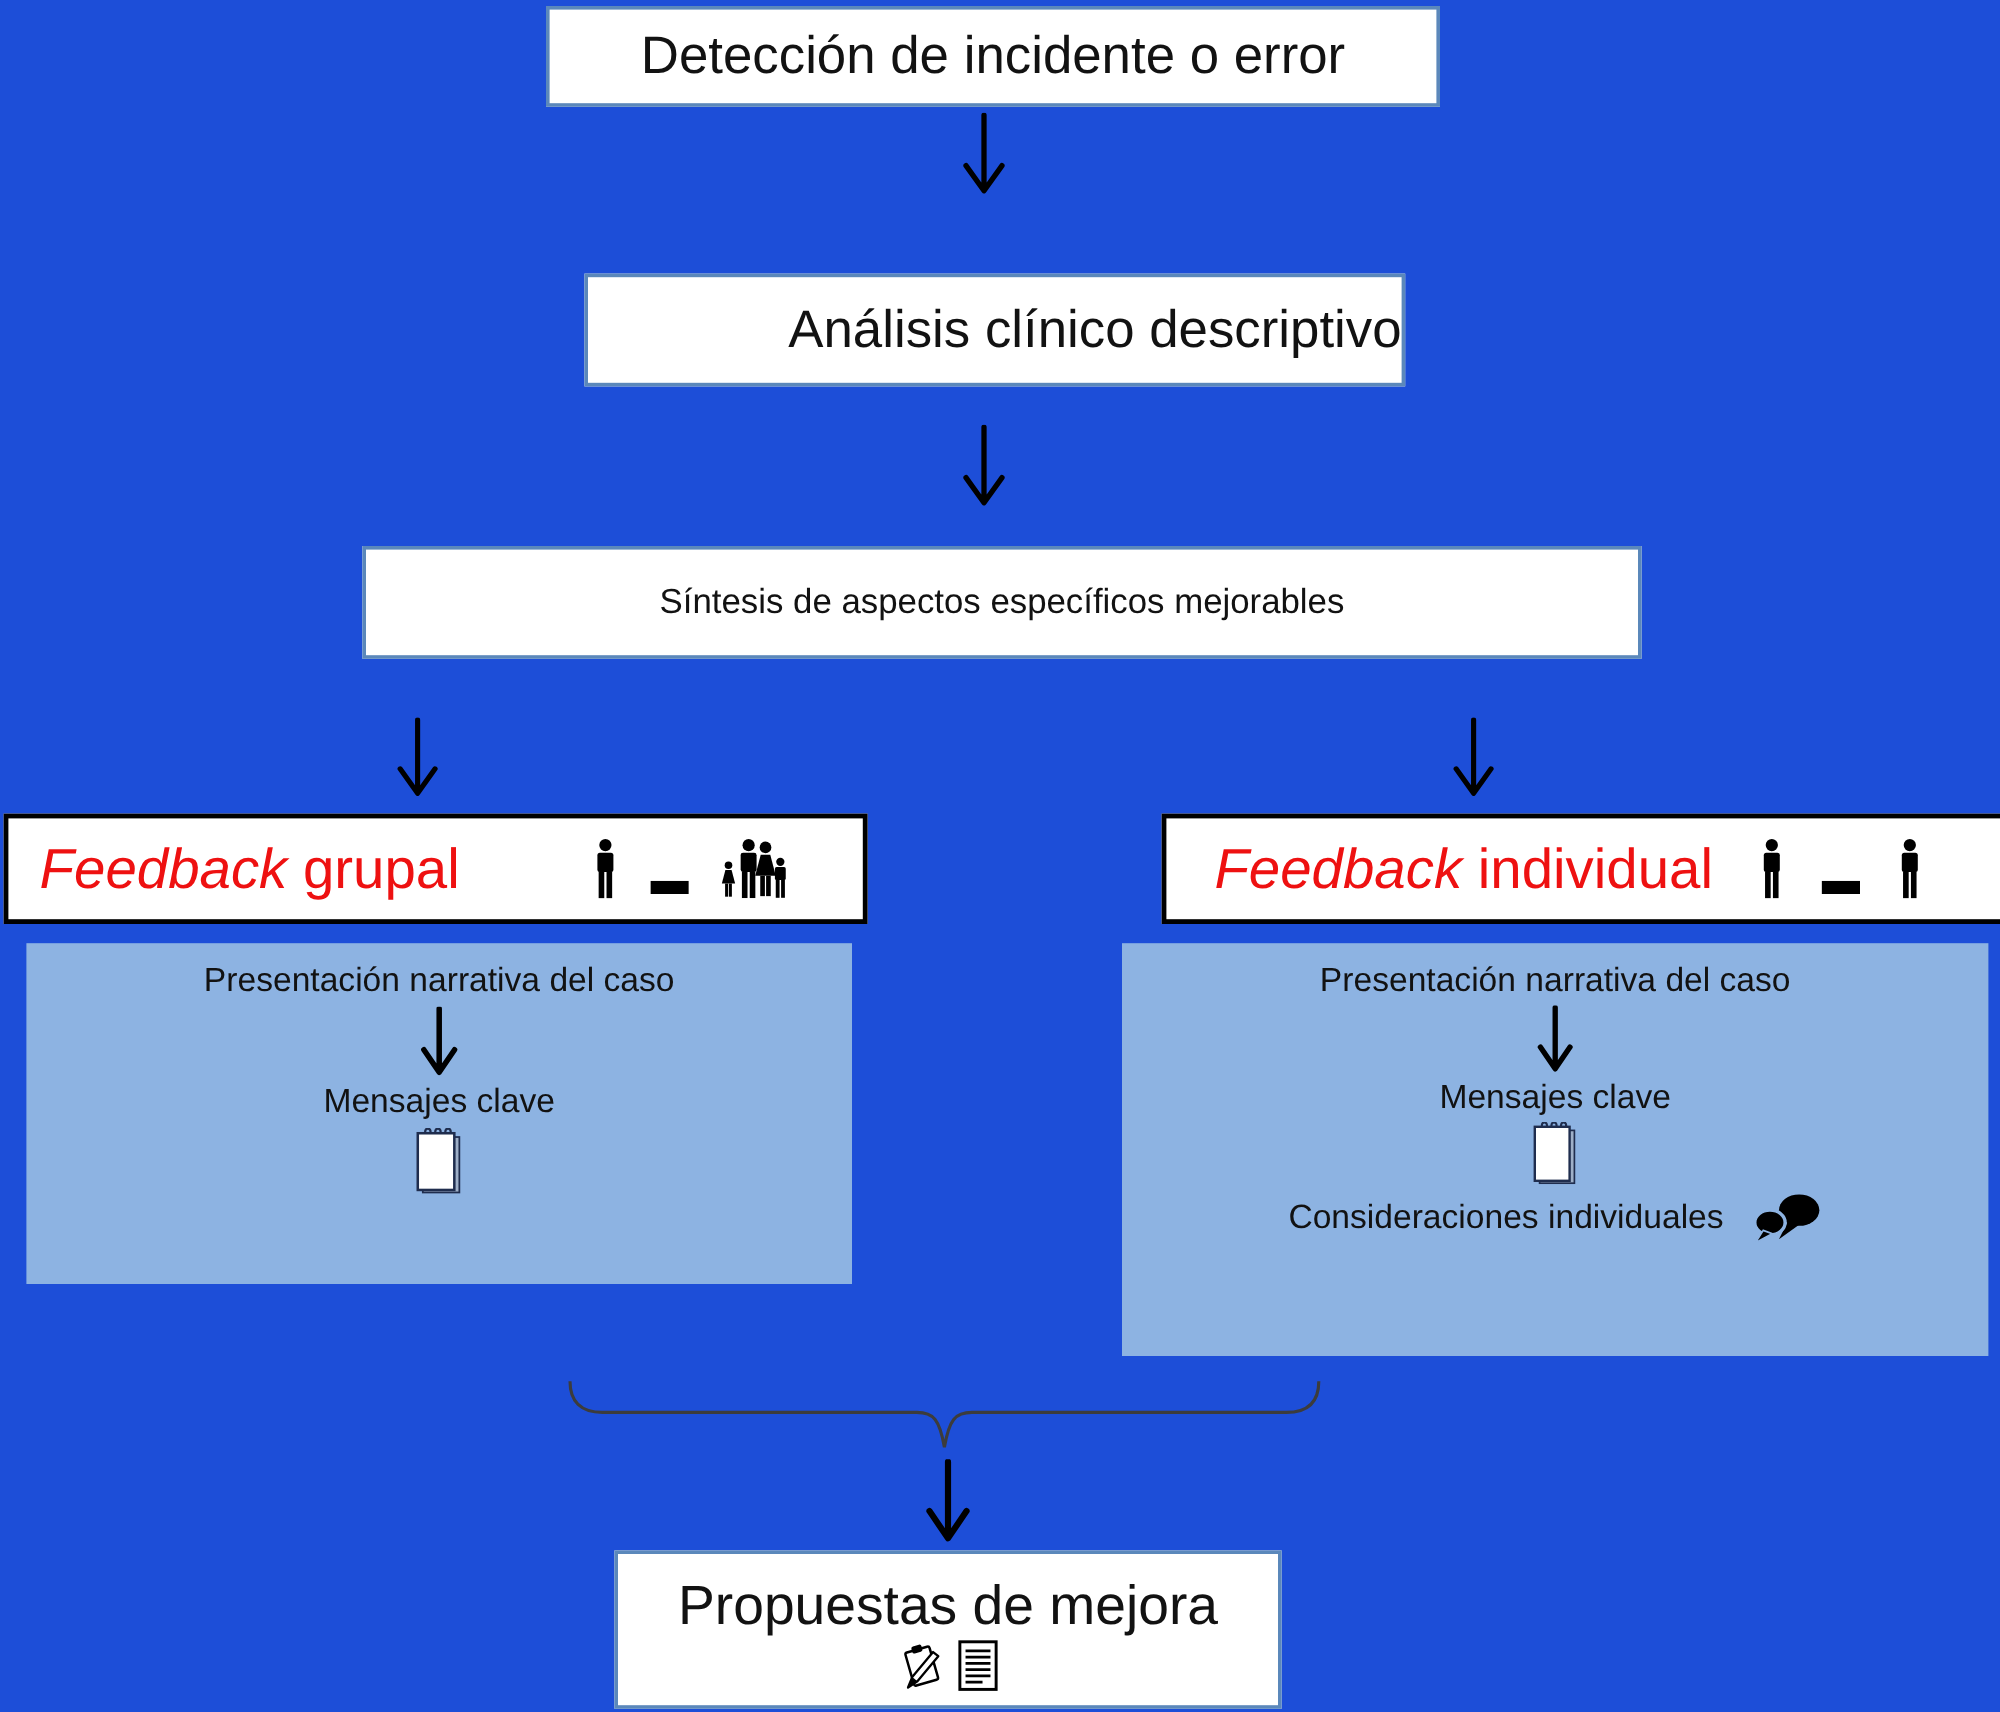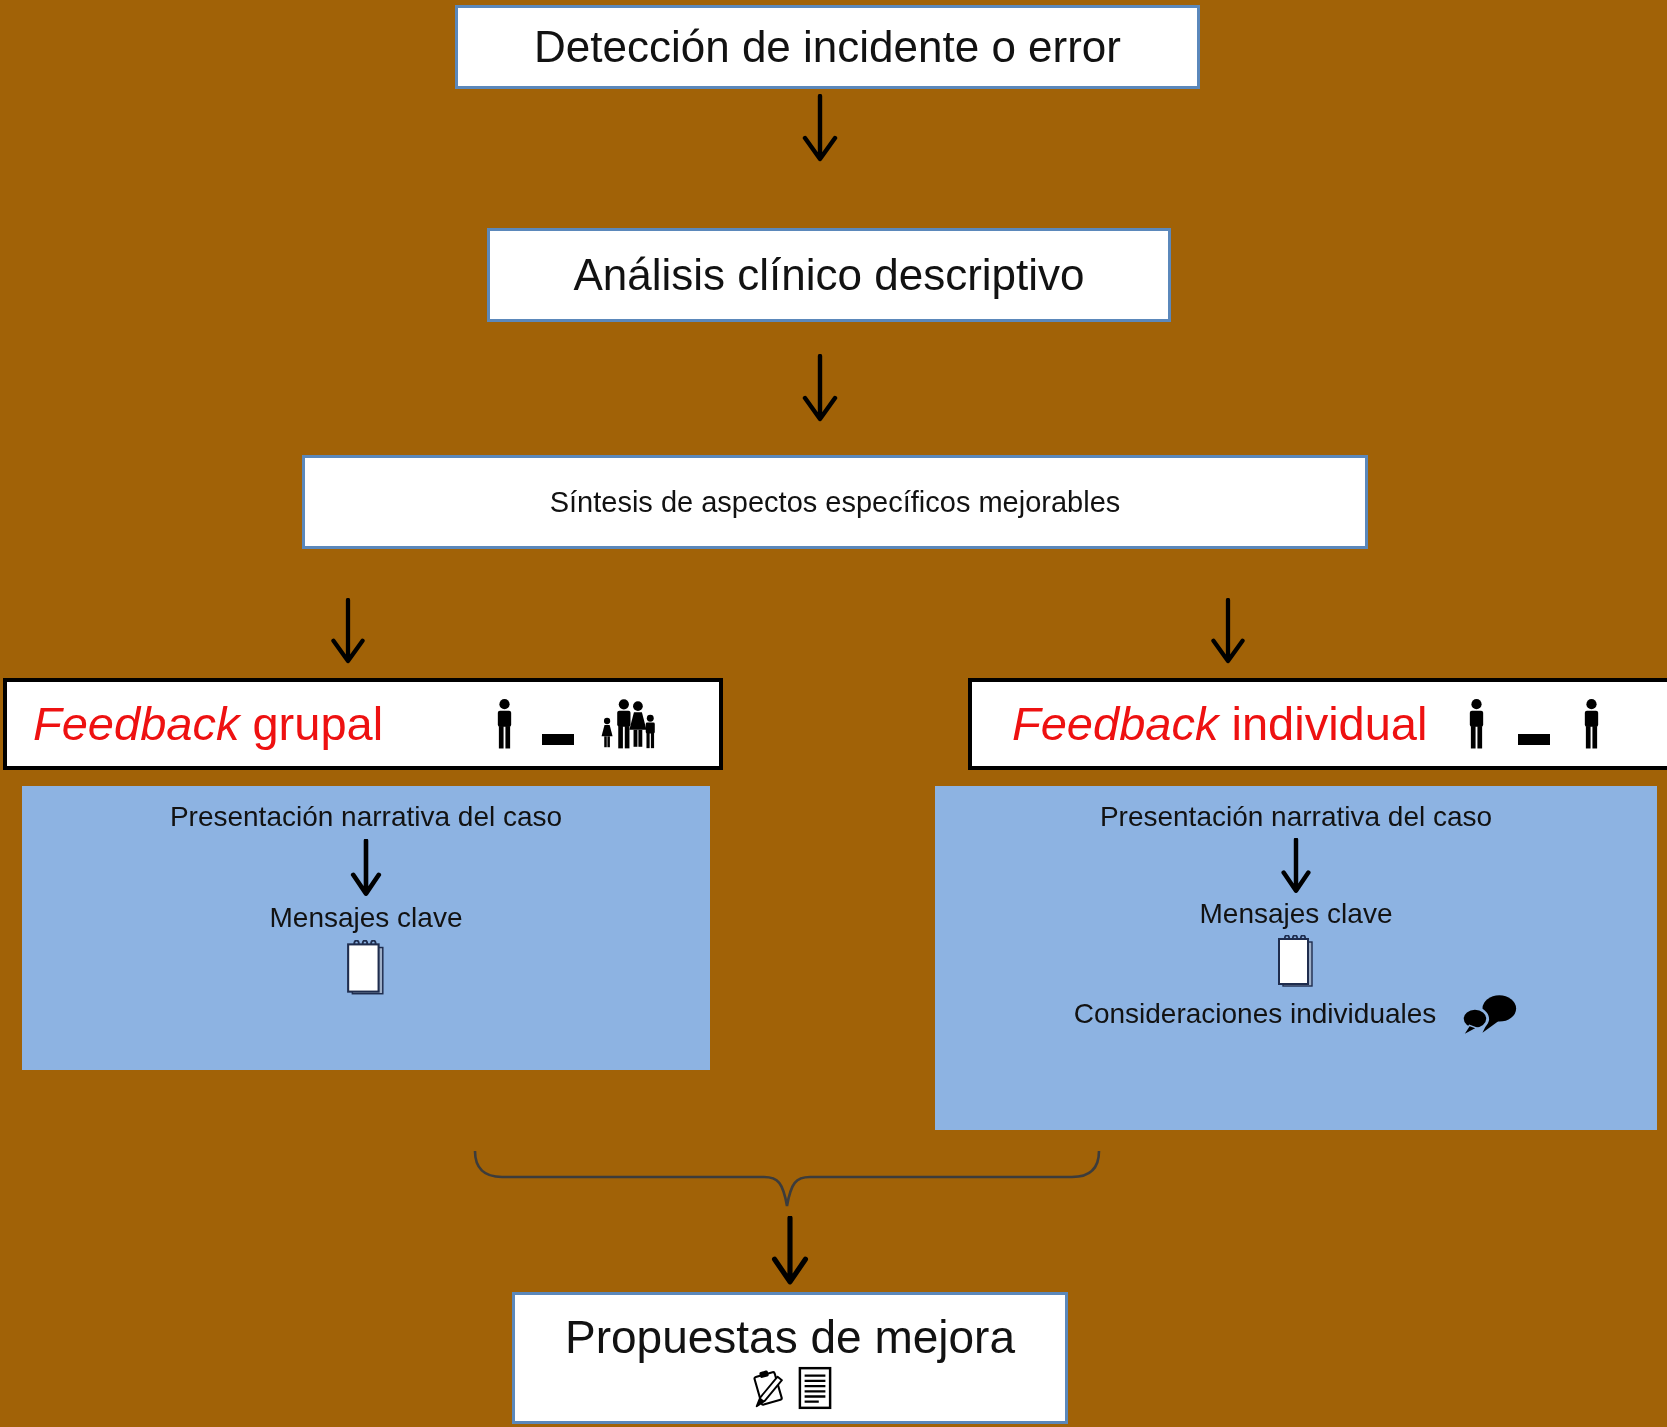--- a/index.html
+++ b/index.html
@@ -1,17 +1,17 @@
 <!DOCTYPE html>
 <html style="--box-border-blue: #5b88bb; --panel-blue: #8db3e2; --red-text: #ee1111; --icon-black: #000000; --notepad-outline: #1f2d4e; --brace-gray: #3c3c3c;"><head>
 <meta charset="utf-8">
 <style>
   html,body{margin:0;padding:0;background:#fff;}
   .stage{
-    position:relative;width:1667px;height:1427px;background:#a16207;
+    position:relative;width:1667px;height:1427px;background:#1d4ed8;
     font-family:"Liberation Sans",sans-serif;color:#121212;overflow:hidden;
   }
   .box{
     position:absolute;display:flex;align-items:center;justify-content:center;
     text-align:center;background:#fff;box-sizing:border-box;line-height:1.12;
   }
   .blue-border{border:3px solid var(--box-border-blue,#5b88bb);}
   .black-border{border:4px solid #000;}
   .fs-top{font-size:44px;}
   .fs-mid{font-size:29px;}
@@ -61,21 +61,21 @@
   <div class="box blue-border fs-top" style="left:455px;top:5px;width:745px;height:84px;">
     <span>Detección de incidente o error</span>
   </div>
 
   <div class="arrow" style="left:800px;top:94px;">
     <svg width="40" height="68" viewBox="0 0 40 68">
         <use href="#arrowDown"></use>
       </svg>
   </div>
 
-  <div class="box blue-border fs-top" style="left:487px;top:228px;width:684px;height:94px;">
+  <div class="box blue-border fs-top" style="left:487px;top:228px;width:684px;height:94px;justify-content:flex-end;">
     <span>Análisis clínico descriptivo</span>
   </div>
 
   <div class="arrow" style="left:800px;top:354px;">
     <svg width="40" height="68" viewBox="0 0 40 68">
         <use href="#arrowDown"></use>
       </svg>
   </div>
 
   <div class="box blue-border fs-mid" style="left:302px;top:455px;width:1066px;height:94px;">

